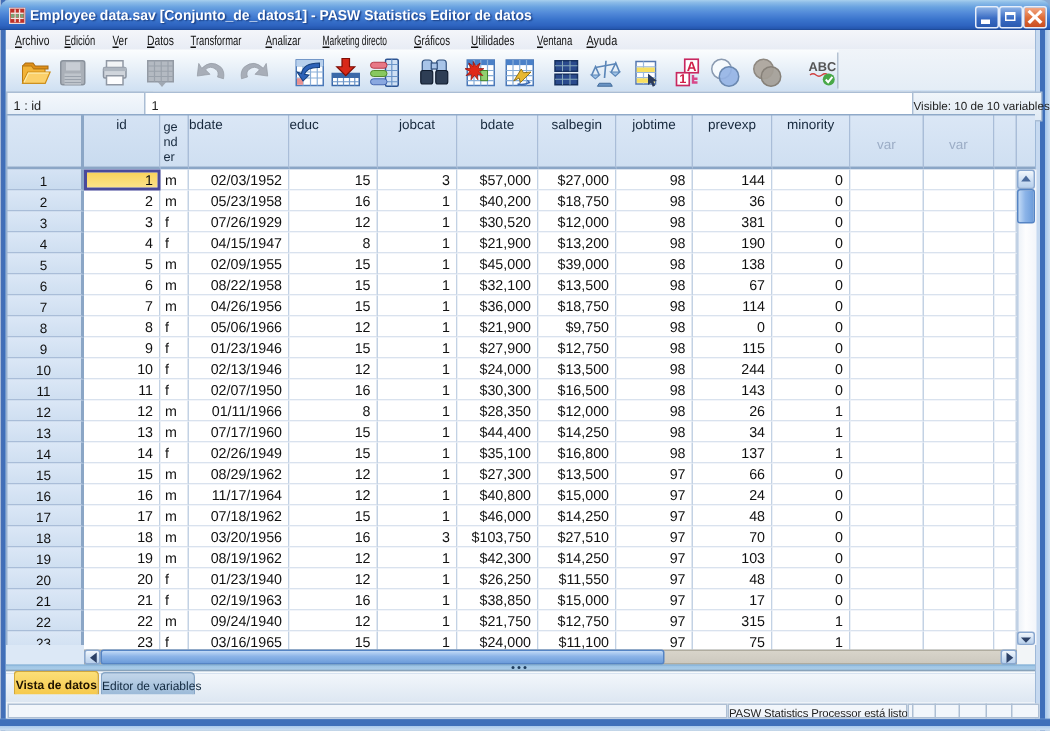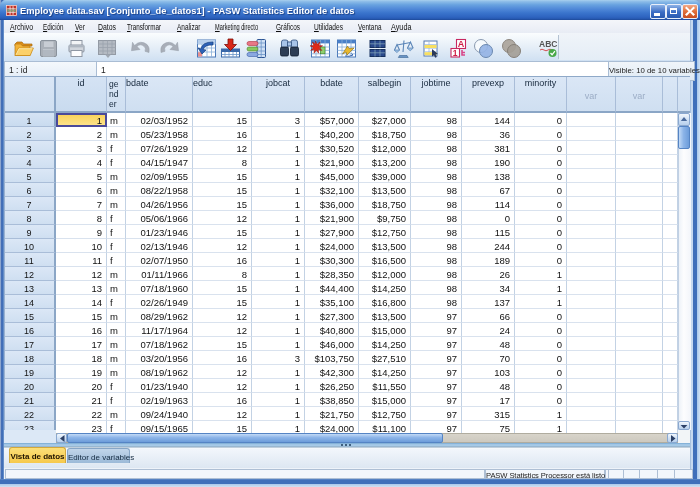--- a/index.html
+++ b/index.html
@@ -350,21 +350,21 @@
       <div style="position:absolute;left:663px;top:239px;width:15px;height:14px;background:#fff;border-right:1px solid #c3d2e4;border-bottom:1px solid #d9e2ee;box-sizing:border-box;font:9.5px &quot;Liberation Sans&quot;,sans-serif;color:#111;text-align:right;padding:2px 4px 0 0;"></div>
       <div style="position:absolute;left:4px;top:253px;width:52px;height:14px;background:linear-gradient(180deg,#dbe7f6 0%,#cfdff1 100%);border-right:2px solid #8ba6c6;border-bottom:1px solid #a9bdd8;box-sizing:border-box;font:9.5px &quot;Liberation Sans&quot;,sans-serif;color:#111;text-align:center;padding-top:2.5px;font-size:9px;">11</div>
       <div style="position:absolute;left:56px;top:253px;width:51px;height:14px;background:#fff;border-right:1px solid #c3d2e4;border-bottom:1px solid #d9e2ee;box-sizing:border-box;font:9.5px &quot;Liberation Sans&quot;,sans-serif;color:#111;text-align:right;padding:2px 4px 0 0;">11</div>
       <div style="position:absolute;left:107px;top:253px;width:19px;height:14px;background:#fff;border-right:1px solid #c3d2e4;border-bottom:1px solid #d9e2ee;box-sizing:border-box;font:9.5px &quot;Liberation Sans&quot;,sans-serif;color:#111;text-align:left;padding:2px 0 0 3px;">f</div>
       <div style="position:absolute;left:126px;top:253px;width:67px;height:14px;background:#fff;border-right:1px solid #c3d2e4;border-bottom:1px solid #d9e2ee;box-sizing:border-box;font:9.5px &quot;Liberation Sans&quot;,sans-serif;color:#111;text-align:right;padding:2px 4px 0 0;">02/07/1950</div>
       <div style="position:absolute;left:193px;top:253px;width:59px;height:14px;background:#fff;border-right:1px solid #c3d2e4;border-bottom:1px solid #d9e2ee;box-sizing:border-box;font:9.5px &quot;Liberation Sans&quot;,sans-serif;color:#111;text-align:right;padding:2px 4px 0 0;">16</div>
       <div style="position:absolute;left:252px;top:253px;width:53px;height:14px;background:#fff;border-right:1px solid #c3d2e4;border-bottom:1px solid #d9e2ee;box-sizing:border-box;font:9.5px &quot;Liberation Sans&quot;,sans-serif;color:#111;text-align:right;padding:2px 4px 0 0;">1</div>
       <div style="position:absolute;left:305px;top:253px;width:54px;height:14px;background:#fff;border-right:1px solid #c3d2e4;border-bottom:1px solid #d9e2ee;box-sizing:border-box;font:9.5px &quot;Liberation Sans&quot;,sans-serif;color:#111;text-align:right;padding:2px 4px 0 0;">$30,300</div>
       <div style="position:absolute;left:359px;top:253px;width:52px;height:14px;background:#fff;border-right:1px solid #c3d2e4;border-bottom:1px solid #d9e2ee;box-sizing:border-box;font:9.5px &quot;Liberation Sans&quot;,sans-serif;color:#111;text-align:right;padding:2px 4px 0 0;">$16,500</div>
       <div style="position:absolute;left:411px;top:253px;width:51px;height:14px;background:#fff;border-right:1px solid #c3d2e4;border-bottom:1px solid #d9e2ee;box-sizing:border-box;font:9.5px &quot;Liberation Sans&quot;,sans-serif;color:#111;text-align:right;padding:2px 4px 0 0;">98</div>
-      <div style="position:absolute;left:462px;top:253px;width:53px;height:14px;background:#fff;border-right:1px solid #c3d2e4;border-bottom:1px solid #d9e2ee;box-sizing:border-box;font:9.5px &quot;Liberation Sans&quot;,sans-serif;color:#111;text-align:right;padding:2px 4px 0 0;">189</div>
+      <div style="position:absolute;left:462px;top:253px;width:53px;height:14px;background:#fff;border-right:1px solid #c3d2e4;border-bottom:1px solid #d9e2ee;box-sizing:border-box;font:9.5px &quot;Liberation Sans&quot;,sans-serif;color:#111;text-align:right;padding:2px 4px 0 0;">143</div>
       <div style="position:absolute;left:515px;top:253px;width:52px;height:14px;background:#fff;border-right:1px solid #c3d2e4;border-bottom:1px solid #d9e2ee;box-sizing:border-box;font:9.5px &quot;Liberation Sans&quot;,sans-serif;color:#111;text-align:right;padding:2px 4px 0 0;">0</div>
       <div style="position:absolute;left:567px;top:253px;width:49px;height:14px;background:#fff;border-right:1px solid #c3d2e4;border-bottom:1px solid #d9e2ee;box-sizing:border-box;font:9.5px &quot;Liberation Sans&quot;,sans-serif;color:#111;text-align:right;padding:2px 4px 0 0;"></div>
       <div style="position:absolute;left:616px;top:253px;width:47px;height:14px;background:#fff;border-right:1px solid #c3d2e4;border-bottom:1px solid #d9e2ee;box-sizing:border-box;font:9.5px &quot;Liberation Sans&quot;,sans-serif;color:#111;text-align:right;padding:2px 4px 0 0;"></div>
       <div style="position:absolute;left:663px;top:253px;width:15px;height:14px;background:#fff;border-right:1px solid #c3d2e4;border-bottom:1px solid #d9e2ee;box-sizing:border-box;font:9.5px &quot;Liberation Sans&quot;,sans-serif;color:#111;text-align:right;padding:2px 4px 0 0;"></div>
       <div style="position:absolute;left:4px;top:267px;width:52px;height:14px;background:linear-gradient(180deg,#dbe7f6 0%,#cfdff1 100%);border-right:2px solid #8ba6c6;border-bottom:1px solid #a9bdd8;box-sizing:border-box;font:9.5px &quot;Liberation Sans&quot;,sans-serif;color:#111;text-align:center;padding-top:2.5px;font-size:9px;">12</div>
       <div style="position:absolute;left:56px;top:267px;width:51px;height:14px;background:#fff;border-right:1px solid #c3d2e4;border-bottom:1px solid #d9e2ee;box-sizing:border-box;font:9.5px &quot;Liberation Sans&quot;,sans-serif;color:#111;text-align:right;padding:2px 4px 0 0;">12</div>
       <div style="position:absolute;left:107px;top:267px;width:19px;height:14px;background:#fff;border-right:1px solid #c3d2e4;border-bottom:1px solid #d9e2ee;box-sizing:border-box;font:9.5px &quot;Liberation Sans&quot;,sans-serif;color:#111;text-align:left;padding:2px 0 0 3px;">m</div>
       <div style="position:absolute;left:126px;top:267px;width:67px;height:14px;background:#fff;border-right:1px solid #c3d2e4;border-bottom:1px solid #d9e2ee;box-sizing:border-box;font:9.5px &quot;Liberation Sans&quot;,sans-serif;color:#111;text-align:right;padding:2px 4px 0 0;">01/11/1966</div>
       <div style="position:absolute;left:193px;top:267px;width:59px;height:14px;background:#fff;border-right:1px solid #c3d2e4;border-bottom:1px solid #d9e2ee;box-sizing:border-box;font:9.5px &quot;Liberation Sans&quot;,sans-serif;color:#111;text-align:right;padding:2px 4px 0 0;">8</div>
       <div style="position:absolute;left:252px;top:267px;width:53px;height:14px;background:#fff;border-right:1px solid #c3d2e4;border-bottom:1px solid #d9e2ee;box-sizing:border-box;font:9.5px &quot;Liberation Sans&quot;,sans-serif;color:#111;text-align:right;padding:2px 4px 0 0;">1</div>
@@ -372,21 +372,21 @@
       <div style="position:absolute;left:359px;top:267px;width:52px;height:14px;background:#fff;border-right:1px solid #c3d2e4;border-bottom:1px solid #d9e2ee;box-sizing:border-box;font:9.5px &quot;Liberation Sans&quot;,sans-serif;color:#111;text-align:right;padding:2px 4px 0 0;">$12,000</div>
       <div style="position:absolute;left:411px;top:267px;width:51px;height:14px;background:#fff;border-right:1px solid #c3d2e4;border-bottom:1px solid #d9e2ee;box-sizing:border-box;font:9.5px &quot;Liberation Sans&quot;,sans-serif;color:#111;text-align:right;padding:2px 4px 0 0;">98</div>
       <div style="position:absolute;left:462px;top:267px;width:53px;height:14px;background:#fff;border-right:1px solid #c3d2e4;border-bottom:1px solid #d9e2ee;box-sizing:border-box;font:9.5px &quot;Liberation Sans&quot;,sans-serif;color:#111;text-align:right;padding:2px 4px 0 0;">26</div>
       <div style="position:absolute;left:515px;top:267px;width:52px;height:14px;background:#fff;border-right:1px solid #c3d2e4;border-bottom:1px solid #d9e2ee;box-sizing:border-box;font:9.5px &quot;Liberation Sans&quot;,sans-serif;color:#111;text-align:right;padding:2px 4px 0 0;">1</div>
       <div style="position:absolute;left:567px;top:267px;width:49px;height:14px;background:#fff;border-right:1px solid #c3d2e4;border-bottom:1px solid #d9e2ee;box-sizing:border-box;font:9.5px &quot;Liberation Sans&quot;,sans-serif;color:#111;text-align:right;padding:2px 4px 0 0;"></div>
       <div style="position:absolute;left:616px;top:267px;width:47px;height:14px;background:#fff;border-right:1px solid #c3d2e4;border-bottom:1px solid #d9e2ee;box-sizing:border-box;font:9.5px &quot;Liberation Sans&quot;,sans-serif;color:#111;text-align:right;padding:2px 4px 0 0;"></div>
       <div style="position:absolute;left:663px;top:267px;width:15px;height:14px;background:#fff;border-right:1px solid #c3d2e4;border-bottom:1px solid #d9e2ee;box-sizing:border-box;font:9.5px &quot;Liberation Sans&quot;,sans-serif;color:#111;text-align:right;padding:2px 4px 0 0;"></div>
       <div style="position:absolute;left:4px;top:281px;width:52px;height:14px;background:linear-gradient(180deg,#dbe7f6 0%,#cfdff1 100%);border-right:2px solid #8ba6c6;border-bottom:1px solid #a9bdd8;box-sizing:border-box;font:9.5px &quot;Liberation Sans&quot;,sans-serif;color:#111;text-align:center;padding-top:2.5px;font-size:9px;">13</div>
       <div style="position:absolute;left:56px;top:281px;width:51px;height:14px;background:#fff;border-right:1px solid #c3d2e4;border-bottom:1px solid #d9e2ee;box-sizing:border-box;font:9.5px &quot;Liberation Sans&quot;,sans-serif;color:#111;text-align:right;padding:2px 4px 0 0;">13</div>
       <div style="position:absolute;left:107px;top:281px;width:19px;height:14px;background:#fff;border-right:1px solid #c3d2e4;border-bottom:1px solid #d9e2ee;box-sizing:border-box;font:9.5px &quot;Liberation Sans&quot;,sans-serif;color:#111;text-align:left;padding:2px 0 0 3px;">m</div>
-      <div style="position:absolute;left:126px;top:281px;width:67px;height:14px;background:#fff;border-right:1px solid #c3d2e4;border-bottom:1px solid #d9e2ee;box-sizing:border-box;font:9.5px &quot;Liberation Sans&quot;,sans-serif;color:#111;text-align:right;padding:2px 4px 0 0;">07/18/1960</div>
+      <div style="position:absolute;left:126px;top:281px;width:67px;height:14px;background:#fff;border-right:1px solid #c3d2e4;border-bottom:1px solid #d9e2ee;box-sizing:border-box;font:9.5px &quot;Liberation Sans&quot;,sans-serif;color:#111;text-align:right;padding:2px 4px 0 0;">07/17/1960</div>
       <div style="position:absolute;left:193px;top:281px;width:59px;height:14px;background:#fff;border-right:1px solid #c3d2e4;border-bottom:1px solid #d9e2ee;box-sizing:border-box;font:9.5px &quot;Liberation Sans&quot;,sans-serif;color:#111;text-align:right;padding:2px 4px 0 0;">15</div>
       <div style="position:absolute;left:252px;top:281px;width:53px;height:14px;background:#fff;border-right:1px solid #c3d2e4;border-bottom:1px solid #d9e2ee;box-sizing:border-box;font:9.5px &quot;Liberation Sans&quot;,sans-serif;color:#111;text-align:right;padding:2px 4px 0 0;">1</div>
       <div style="position:absolute;left:305px;top:281px;width:54px;height:14px;background:#fff;border-right:1px solid #c3d2e4;border-bottom:1px solid #d9e2ee;box-sizing:border-box;font:9.5px &quot;Liberation Sans&quot;,sans-serif;color:#111;text-align:right;padding:2px 4px 0 0;">$44,400</div>
       <div style="position:absolute;left:359px;top:281px;width:52px;height:14px;background:#fff;border-right:1px solid #c3d2e4;border-bottom:1px solid #d9e2ee;box-sizing:border-box;font:9.5px &quot;Liberation Sans&quot;,sans-serif;color:#111;text-align:right;padding:2px 4px 0 0;">$14,250</div>
       <div style="position:absolute;left:411px;top:281px;width:51px;height:14px;background:#fff;border-right:1px solid #c3d2e4;border-bottom:1px solid #d9e2ee;box-sizing:border-box;font:9.5px &quot;Liberation Sans&quot;,sans-serif;color:#111;text-align:right;padding:2px 4px 0 0;">98</div>
       <div style="position:absolute;left:462px;top:281px;width:53px;height:14px;background:#fff;border-right:1px solid #c3d2e4;border-bottom:1px solid #d9e2ee;box-sizing:border-box;font:9.5px &quot;Liberation Sans&quot;,sans-serif;color:#111;text-align:right;padding:2px 4px 0 0;">34</div>
       <div style="position:absolute;left:515px;top:281px;width:52px;height:14px;background:#fff;border-right:1px solid #c3d2e4;border-bottom:1px solid #d9e2ee;box-sizing:border-box;font:9.5px &quot;Liberation Sans&quot;,sans-serif;color:#111;text-align:right;padding:2px 4px 0 0;">1</div>
       <div style="position:absolute;left:567px;top:281px;width:49px;height:14px;background:#fff;border-right:1px solid #c3d2e4;border-bottom:1px solid #d9e2ee;box-sizing:border-box;font:9.5px &quot;Liberation Sans&quot;,sans-serif;color:#111;text-align:right;padding:2px 4px 0 0;"></div>
       <div style="position:absolute;left:616px;top:281px;width:47px;height:14px;background:#fff;border-right:1px solid #c3d2e4;border-bottom:1px solid #d9e2ee;box-sizing:border-box;font:9.5px &quot;Liberation Sans&quot;,sans-serif;color:#111;text-align:right;padding:2px 4px 0 0;"></div>
       <div style="position:absolute;left:663px;top:281px;width:15px;height:14px;background:#fff;border-right:1px solid #c3d2e4;border-bottom:1px solid #d9e2ee;box-sizing:border-box;font:9.5px &quot;Liberation Sans&quot;,sans-serif;color:#111;text-align:right;padding:2px 4px 0 0;"></div>
@@ -512,21 +512,21 @@
       <div style="position:absolute;left:359px;top:407px;width:52px;height:14px;background:#fff;border-right:1px solid #c3d2e4;border-bottom:1px solid #d9e2ee;box-sizing:border-box;font:9.5px &quot;Liberation Sans&quot;,sans-serif;color:#111;text-align:right;padding:2px 4px 0 0;">$12,750</div>
       <div style="position:absolute;left:411px;top:407px;width:51px;height:14px;background:#fff;border-right:1px solid #c3d2e4;border-bottom:1px solid #d9e2ee;box-sizing:border-box;font:9.5px &quot;Liberation Sans&quot;,sans-serif;color:#111;text-align:right;padding:2px 4px 0 0;">97</div>
       <div style="position:absolute;left:462px;top:407px;width:53px;height:14px;background:#fff;border-right:1px solid #c3d2e4;border-bottom:1px solid #d9e2ee;box-sizing:border-box;font:9.5px &quot;Liberation Sans&quot;,sans-serif;color:#111;text-align:right;padding:2px 4px 0 0;">315</div>
       <div style="position:absolute;left:515px;top:407px;width:52px;height:14px;background:#fff;border-right:1px solid #c3d2e4;border-bottom:1px solid #d9e2ee;box-sizing:border-box;font:9.5px &quot;Liberation Sans&quot;,sans-serif;color:#111;text-align:right;padding:2px 4px 0 0;">1</div>
       <div style="position:absolute;left:567px;top:407px;width:49px;height:14px;background:#fff;border-right:1px solid #c3d2e4;border-bottom:1px solid #d9e2ee;box-sizing:border-box;font:9.5px &quot;Liberation Sans&quot;,sans-serif;color:#111;text-align:right;padding:2px 4px 0 0;"></div>
       <div style="position:absolute;left:616px;top:407px;width:47px;height:14px;background:#fff;border-right:1px solid #c3d2e4;border-bottom:1px solid #d9e2ee;box-sizing:border-box;font:9.5px &quot;Liberation Sans&quot;,sans-serif;color:#111;text-align:right;padding:2px 4px 0 0;"></div>
       <div style="position:absolute;left:663px;top:407px;width:15px;height:14px;background:#fff;border-right:1px solid #c3d2e4;border-bottom:1px solid #d9e2ee;box-sizing:border-box;font:9.5px &quot;Liberation Sans&quot;,sans-serif;color:#111;text-align:right;padding:2px 4px 0 0;"></div>
       <div style="position:absolute;left:4px;top:421px;width:52px;height:14px;background:linear-gradient(180deg,#dbe7f6 0%,#cfdff1 100%);border-right:2px solid #8ba6c6;border-bottom:1px solid #a9bdd8;box-sizing:border-box;font:9.5px &quot;Liberation Sans&quot;,sans-serif;color:#111;text-align:center;padding-top:2.5px;font-size:9px;">23</div>
       <div style="position:absolute;left:56px;top:421px;width:51px;height:14px;background:#fff;border-right:1px solid #c3d2e4;border-bottom:1px solid #d9e2ee;box-sizing:border-box;font:9.5px &quot;Liberation Sans&quot;,sans-serif;color:#111;text-align:right;padding:2px 4px 0 0;">23</div>
       <div style="position:absolute;left:107px;top:421px;width:19px;height:14px;background:#fff;border-right:1px solid #c3d2e4;border-bottom:1px solid #d9e2ee;box-sizing:border-box;font:9.5px &quot;Liberation Sans&quot;,sans-serif;color:#111;text-align:left;padding:2px 0 0 3px;">f</div>
-      <div style="position:absolute;left:126px;top:421px;width:67px;height:14px;background:#fff;border-right:1px solid #c3d2e4;border-bottom:1px solid #d9e2ee;box-sizing:border-box;font:9.5px &quot;Liberation Sans&quot;,sans-serif;color:#111;text-align:right;padding:2px 4px 0 0;">09/15/1965</div>
+      <div style="position:absolute;left:126px;top:421px;width:67px;height:14px;background:#fff;border-right:1px solid #c3d2e4;border-bottom:1px solid #d9e2ee;box-sizing:border-box;font:9.5px &quot;Liberation Sans&quot;,sans-serif;color:#111;text-align:right;padding:2px 4px 0 0;">03/16/1965</div>
       <div style="position:absolute;left:193px;top:421px;width:59px;height:14px;background:#fff;border-right:1px solid #c3d2e4;border-bottom:1px solid #d9e2ee;box-sizing:border-box;font:9.5px &quot;Liberation Sans&quot;,sans-serif;color:#111;text-align:right;padding:2px 4px 0 0;">15</div>
       <div style="position:absolute;left:252px;top:421px;width:53px;height:14px;background:#fff;border-right:1px solid #c3d2e4;border-bottom:1px solid #d9e2ee;box-sizing:border-box;font:9.5px &quot;Liberation Sans&quot;,sans-serif;color:#111;text-align:right;padding:2px 4px 0 0;">1</div>
       <div style="position:absolute;left:305px;top:421px;width:54px;height:14px;background:#fff;border-right:1px solid #c3d2e4;border-bottom:1px solid #d9e2ee;box-sizing:border-box;font:9.5px &quot;Liberation Sans&quot;,sans-serif;color:#111;text-align:right;padding:2px 4px 0 0;">$24,000</div>
       <div style="position:absolute;left:359px;top:421px;width:52px;height:14px;background:#fff;border-right:1px solid #c3d2e4;border-bottom:1px solid #d9e2ee;box-sizing:border-box;font:9.5px &quot;Liberation Sans&quot;,sans-serif;color:#111;text-align:right;padding:2px 4px 0 0;">$11,100</div>
       <div style="position:absolute;left:411px;top:421px;width:51px;height:14px;background:#fff;border-right:1px solid #c3d2e4;border-bottom:1px solid #d9e2ee;box-sizing:border-box;font:9.5px &quot;Liberation Sans&quot;,sans-serif;color:#111;text-align:right;padding:2px 4px 0 0;">97</div>
       <div style="position:absolute;left:462px;top:421px;width:53px;height:14px;background:#fff;border-right:1px solid #c3d2e4;border-bottom:1px solid #d9e2ee;box-sizing:border-box;font:9.5px &quot;Liberation Sans&quot;,sans-serif;color:#111;text-align:right;padding:2px 4px 0 0;">75</div>
       <div style="position:absolute;left:515px;top:421px;width:52px;height:14px;background:#fff;border-right:1px solid #c3d2e4;border-bottom:1px solid #d9e2ee;box-sizing:border-box;font:9.5px &quot;Liberation Sans&quot;,sans-serif;color:#111;text-align:right;padding:2px 4px 0 0;">1</div>
       <div style="position:absolute;left:567px;top:421px;width:49px;height:14px;background:#fff;border-right:1px solid #c3d2e4;border-bottom:1px solid #d9e2ee;box-sizing:border-box;font:9.5px &quot;Liberation Sans&quot;,sans-serif;color:#111;text-align:right;padding:2px 4px 0 0;"></div>
       <div style="position:absolute;left:616px;top:421px;width:47px;height:14px;background:#fff;border-right:1px solid #c3d2e4;border-bottom:1px solid #d9e2ee;box-sizing:border-box;font:9.5px &quot;Liberation Sans&quot;,sans-serif;color:#111;text-align:right;padding:2px 4px 0 0;"></div>
       <div style="position:absolute;left:663px;top:421px;width:15px;height:14px;background:#fff;border-right:1px solid #c3d2e4;border-bottom:1px solid #d9e2ee;box-sizing:border-box;font:9.5px &quot;Liberation Sans&quot;,sans-serif;color:#111;text-align:right;padding:2px 4px 0 0;"></div>

